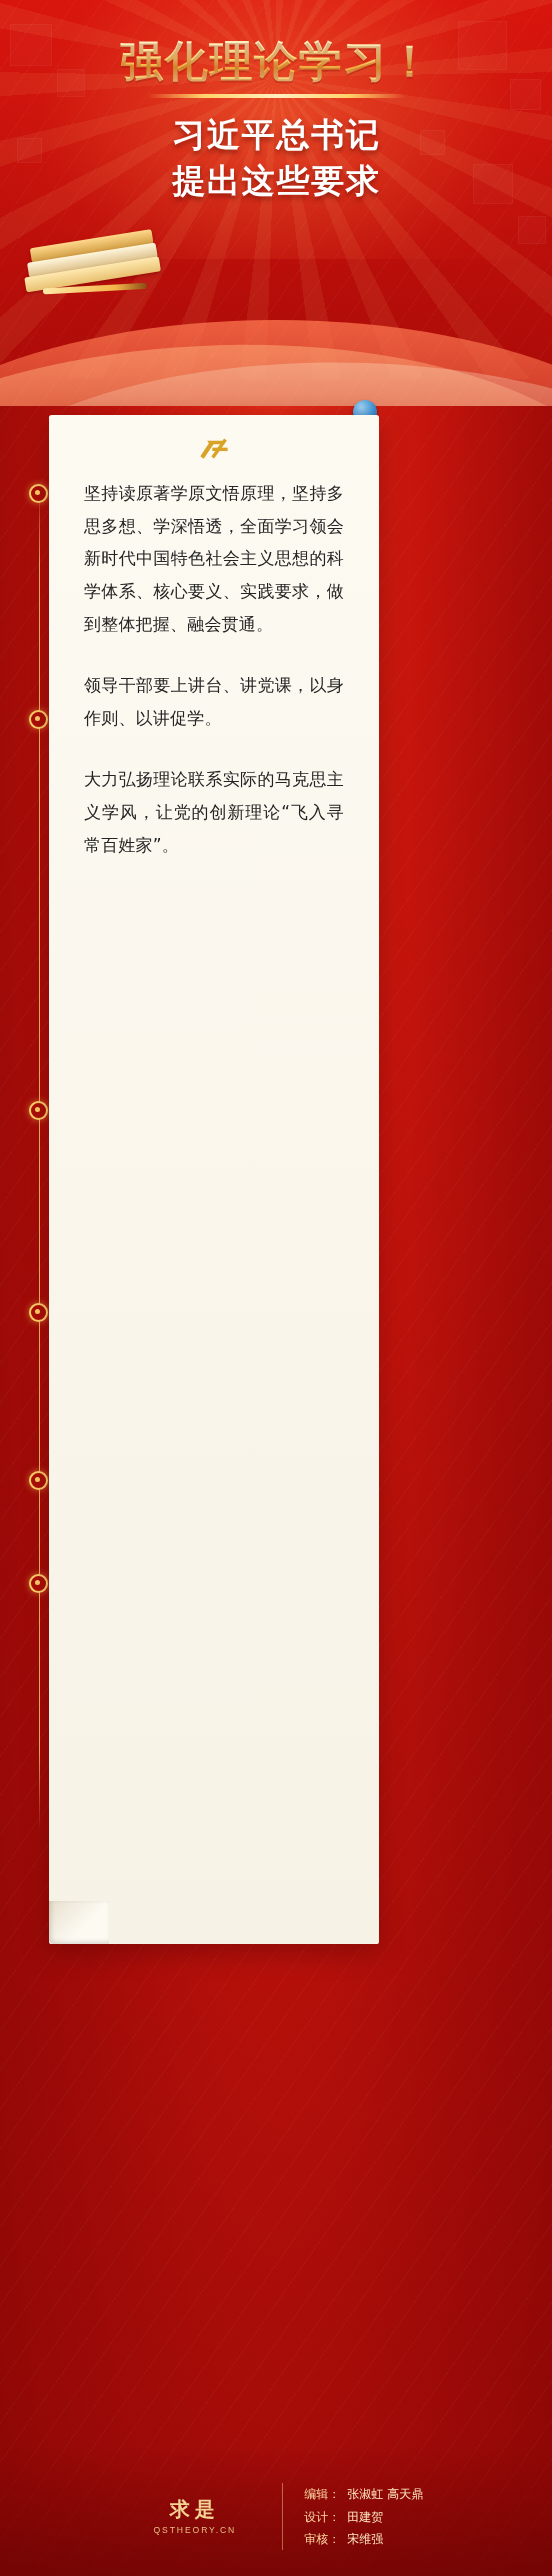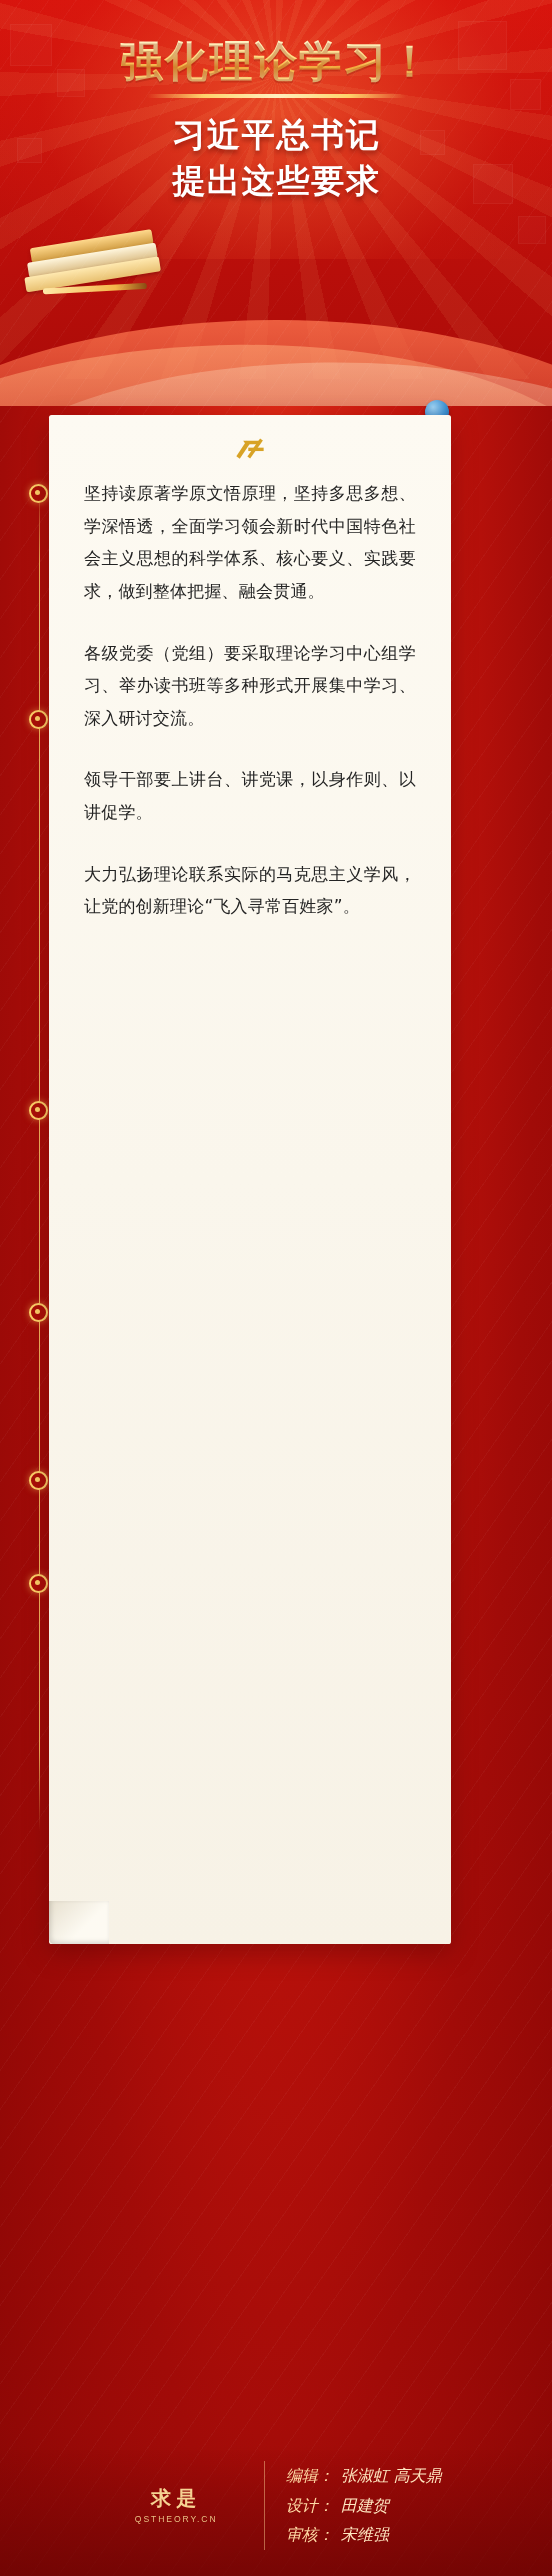--- a/index.html
+++ b/index.html
@@ -156,21 +156,21 @@
   }
   .wave.w1 { bottom: -104px; background: linear-gradient(180deg, rgba(255,120,80,.75), rgba(200,25,15,.1)); }
   .wave.w2 { bottom: -130px; left: -32%; background: linear-gradient(180deg, rgba(255,170,120,.55), rgba(190,20,12,.05)); transform: rotate(-3deg);}
   .wave.w3 { bottom: -147px; left: -6%; background: linear-gradient(180deg, rgba(255,230,200,.32), rgba(190,20,12,0)); transform: rotate(2deg);}
 
   
   .card-wrap {
     position: absolute;
     left: 49px;
     top: 415px;
-    width: 402px;
+    width: 330px;
   }
   .card {
     position: relative;
     background: linear-gradient(180deg, #fdfaf2 0%, #f7f2e6 100%);
     border-radius: 2.6px;
     box-shadow: 0 8.6px 26px rgba(70,0,0,0.35);
     padding: 62px 35px 60px 35px;
     min-height: 1529px;
     box-sizing: border-box;
   }
@@ -294,25 +294,24 @@
     letter-spacing: 1.9px;
     color: #e7bf84;
     margin-top: 5.2px;
   }
   .credits {
     border-left: 0.9px solid rgba(255,215,150,.45);
     padding-left: 21px;
   }
   .credit-row {
     font-family: "DejaVu Sans", "Liberation Sans", sans-serif;
-    font-size: 16px;
+    font-size: 12px;
     color: #ffe7c0;
     line-height: 1.85;
     white-space: nowrap;
-    font-style: italic;
   }
   .credit-row b {
     font-weight: normal;
     color: #ffd9a4;
     margin-right: 7px;
   }
 </style>
 </head>
 <body>
 
@@ -377,21 +376,20 @@
           <g fill="#d8a326">
             <path d="M6 26 L18 8 L22 11 L10 29 Z"></path>
             <path d="M14 8 L34 8 L34 12 L17 12 Z"></path>
             <path d="M26 4 L30 4 L30 30 L26 30 Z" transform="rotate(35 28 17)"></path>
             <path d="M20 16 L38 16 L38 20 L20 20 Z"></path>
           </g>
         </svg>
       </div>
 
       <p class="para">坚持读原著学原文悟原理，坚持多思多想、学深悟透，全面学习领会新时代中国特色社会主义思想的科学体系、核心要义、实践要求，做到整体把握、融会贯通。</p>
-      <p class="para">各级党委（党组）要采取理论学习中心组学习、举办读书班等多种形式开展集中学习、深入研讨交流。</p>
       <p class="para">领导干部要上讲台、讲党课，以身作则、以讲促学。</p>
       <p class="para">大力弘扬理论联系实际的马克思主义学风，让党的创新理论“飞入寻常百姓家”。</p>
 
     </div>
   </div>
 
   <div class="footer">
     <div class="footer-inner">
       <div class="logo">
         <div class="logo-cn">求是</div>

